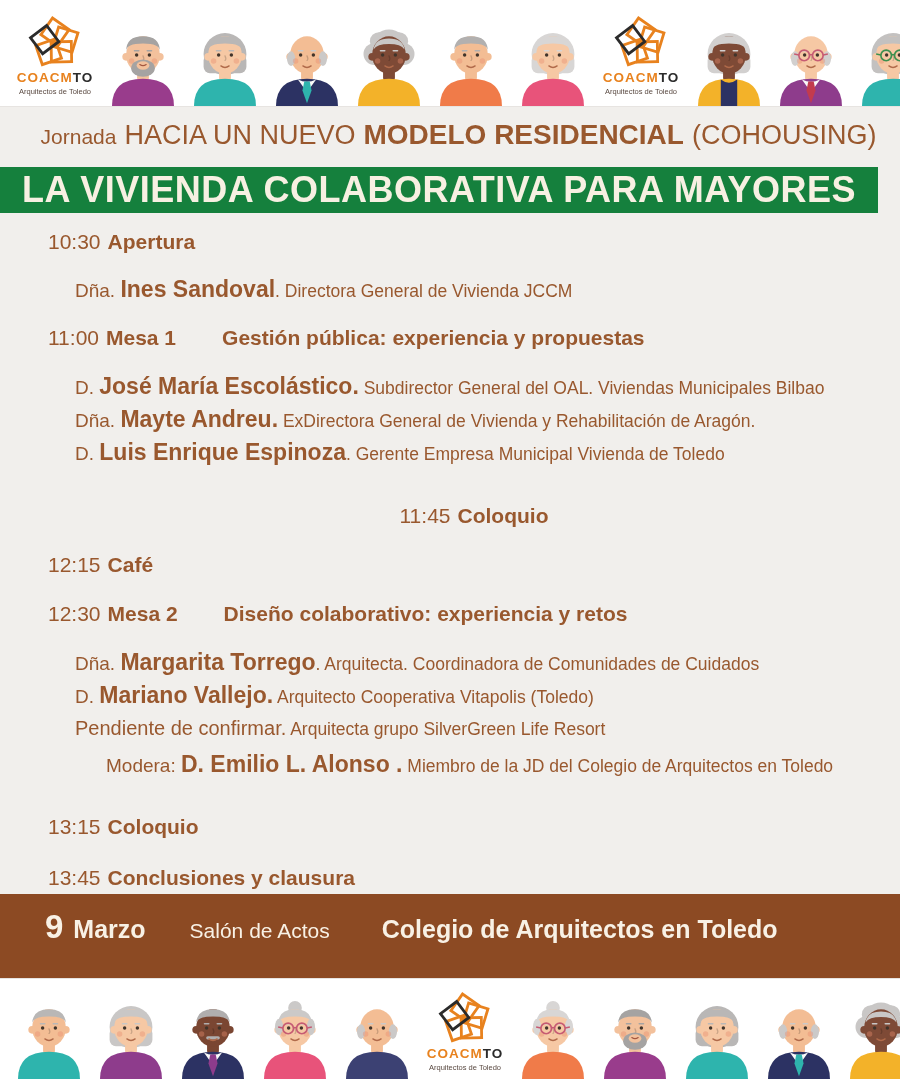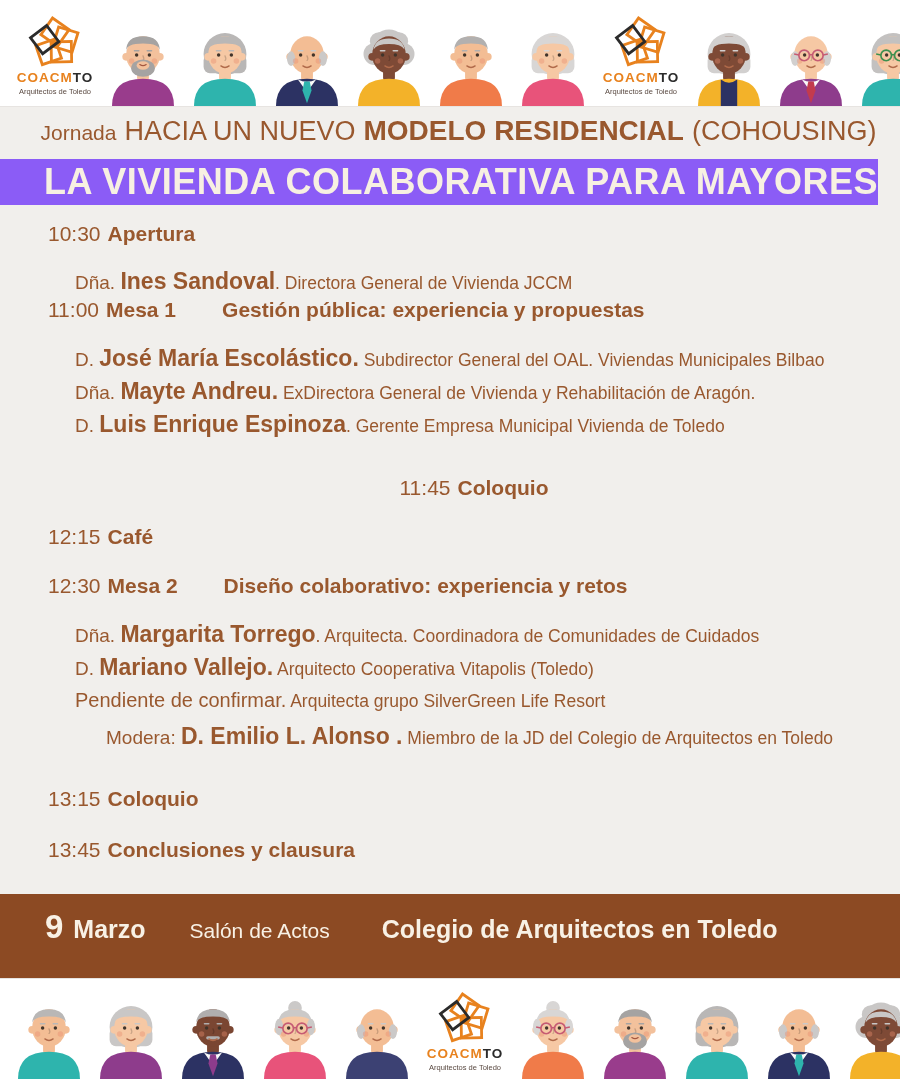--- a/index.html
+++ b/index.html
@@ -15,42 +15,42 @@
   .avatar svg{display:block;}
 
   .logo{width:94px; flex:0 0 auto; text-align:center; align-self:center; padding-top:4px;}
   .logo-icon{width:72px; height:56px; margin:0 auto;}
   .logo-word{font-size:13.5px; font-weight:bold; letter-spacing:1px; line-height:14px;}
   .lw-o{color:#e8821e;} .lw-b{color:#2b2b2b;}
   .logo-sub{font-size:7.5px; color:#5a4a42; margin-top:2px;}
 
   
   .main{position:absolute; top:107px; left:0; right:0; height:787px; background:#f1efec; overflow:hidden;}
-  .title-row{padding-top:8px; text-align:center; color:#99582e; font-size:27px; line-height:32px; white-space:nowrap;padding-left:17px;}
+  .title-row{padding-top:8px; text-align:center; color:#99582e; font-size:27px; line-height:40px; white-space:nowrap;padding-left:17px;}
   .title-row .jornada{font-size:21px;}
   .title-row span, .title-row b{margin:0 4px;}
   .title-row b{font-size:28px; font-weight:700;}
 
-  .banner{margin-top:10px; margin-right:22px; height:46px; line-height:46px; background:#8b5cf6;
-          color:#f7f0e2; font-weight:bold; font-size:36px; text-align:right; letter-spacing:0.5px; white-space:nowrap;}
+  .banner{margin-top:10px; margin-right:22px; height:46px; line-height:46px; background:#15803d;
+          color:#f7f0e2; font-weight:bold; font-size:36px; text-align:center; letter-spacing:0.5px; white-space:nowrap;}
 
   .slot{margin-left:48px; color:#99582e; font-size:21px; line-height:26px; white-space:nowrap;}
   .slot .time{font-weight:400;}
   .slot .slot-title{font-weight:700; margin-left:7px;}
   .slot .slot-sub{font-weight:700; margin-left:46px;}
 
   .speaker{margin-left:75px; color:#99582e; line-height:31px; white-space:nowrap;}
   .speaker .sp-pre{font-size:19px;}
   .speaker .sp-name{font-size:23px; font-weight:700;}
   .speaker .sp-name.plain{font-weight:400; font-size:20px;}
   .speaker .sp-role{font-size:17.5px;}
   .speaker.modera{margin-left:106px;}
 
   .s0{margin-top:16px;} .sp-ines{margin-top:21px; line-height:27px;}
-  .s1{} .grp1{margin-top:20px;} .mod1{margin-top:2px;}
+  .s1{margin-top:20px;} .grp1{margin-top:20px;} .mod1{margin-top:2px;}
   .s2{margin-top:33px;text-align:center;} .s3{margin-top:23px;} .s4{margin-top:23px;}
   .grp2{margin-top:20px;} .mod2{margin-top:4px;}
   .s5{margin-top:32px;} .s6{margin-top:25px;}
 
   
   .footer-bar{position:absolute; left:0; right:0; bottom:101px; height:84px; background:#8c4a23;
               color:#f8f1e5; display:flex; align-items:baseline; padding:14px 0 0 45px; box-sizing:border-box;}
   .f-day{font-size:33px; font-weight:700;}
   .f-month{font-size:25px; font-weight:700; margin-left:10px;}
   .f-room{font-size:21px; margin-left:44px;}

